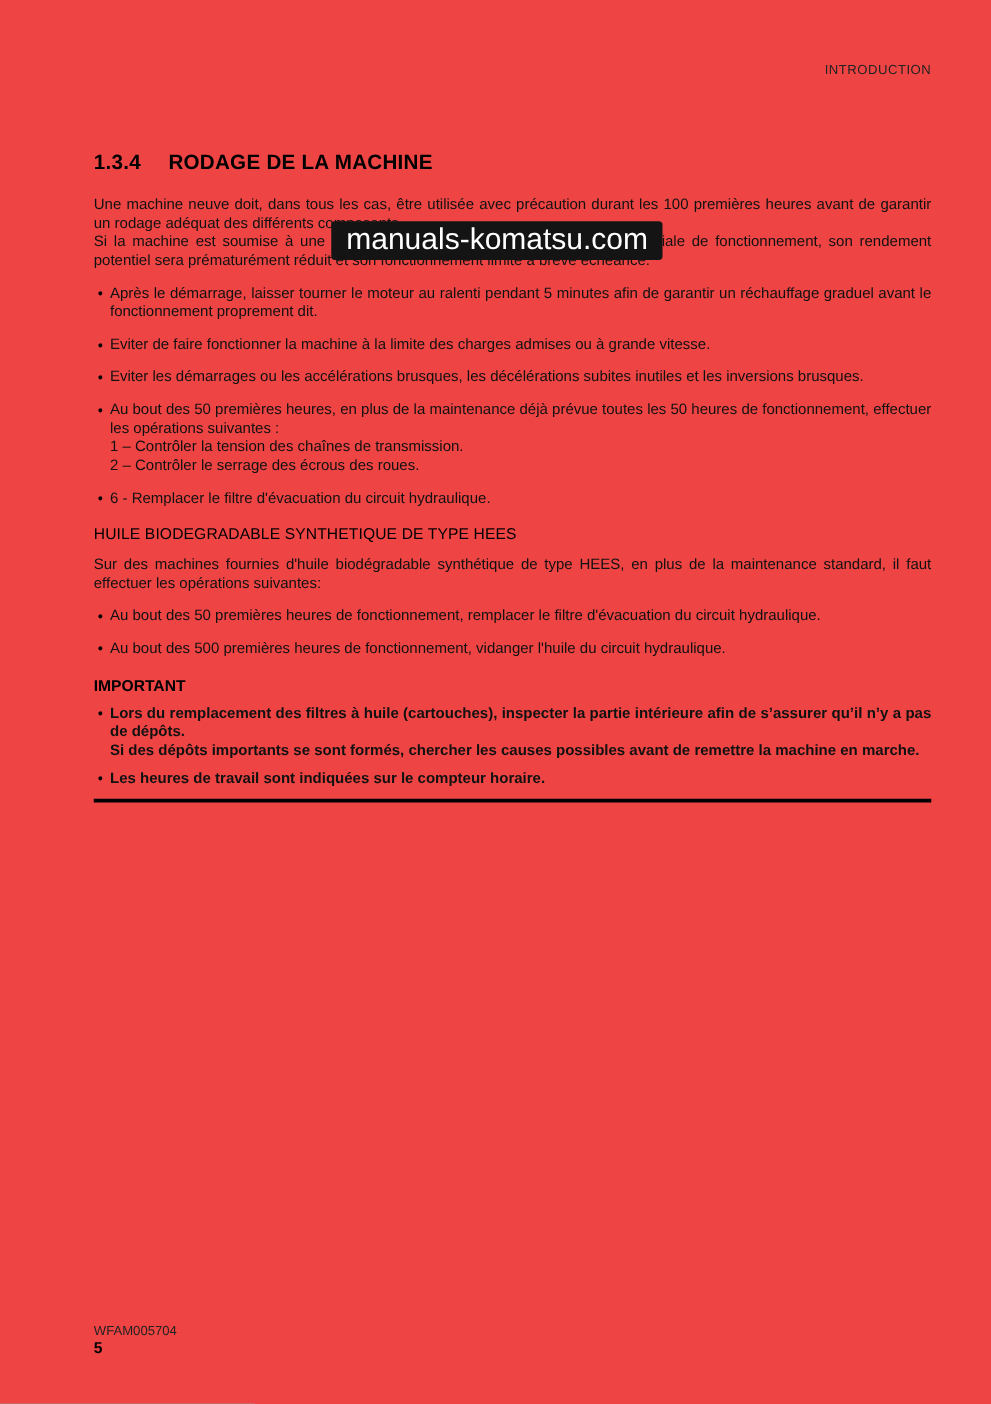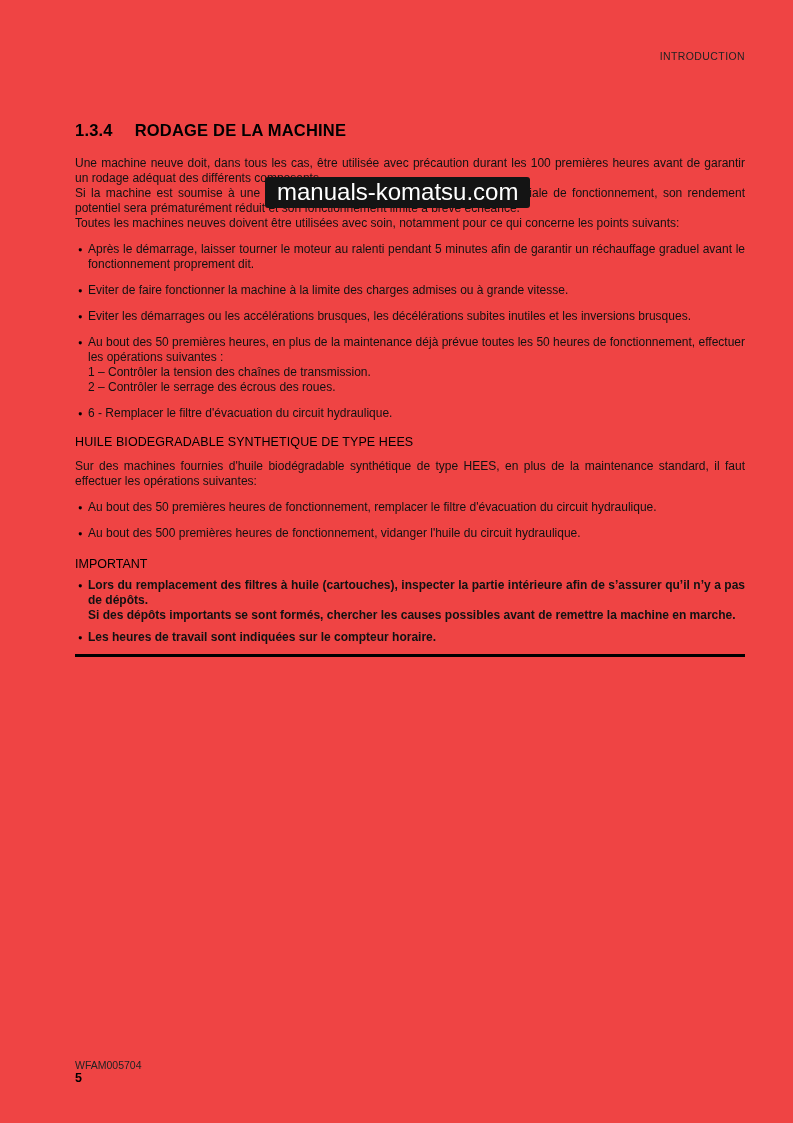--- a/index.html
+++ b/index.html
@@ -75,21 +75,21 @@
     margin: 14px 0 10px 0;
     font-size: 12.5px;
     font-weight: normal;
     letter-spacing: 0.1px;
     color: #000;
   }
 
   .important-heading {
     margin: 16px 0 0 0;
     font-size: 12.5px;
-    font-weight: normal;
+    font-weight: bold;
     color: #000;
   }
   .important-block .bullet { margin-top: 7px; }
   .important-block .bullet-body p { font-weight: bold; }
   .important-block .marker { font-weight: bold; }
 
   .thick-rule {
     height: 3px;
     background: #000;
     margin-top: 9px;
@@ -132,21 +132,20 @@
   </div>
 
   <div class="content">
 
     <h1 class="doc-title">
       <span class="sec-num">1.3.4</span><span>RODAGE DE LA MACHINE</span>
     </h1>
 
     <p class="para">Une machine neuve doit, dans tous les cas, être utilisée avec précaution durant les 100 premières heures avant de garantir un rodage adéquat des différents composants.</p>
     <p class="para">Si la machine est soumise à une charge de travail excessive durant la phase initiale de fonctionnement, son rendement potentiel sera prématurément réduit et son fonctionnement limité à brève échéance.</p>
-    <p class="para">Toutes les machines neuves doivent être utilisées avec soin, notamment pour ce qui concerne les points suivants:</p>
 
     <div class="bullet">
       <span class="marker">●</span>
       <div class="bullet-body">
         <p>Après le démarrage, laisser tourner le moteur au ralenti pendant 5 minutes afin de garantir un réchauffage graduel avant le fonctionnement proprement dit.</p>
       </div>
     </div>
 
     <div class="bullet">
       <span class="marker">●</span>

